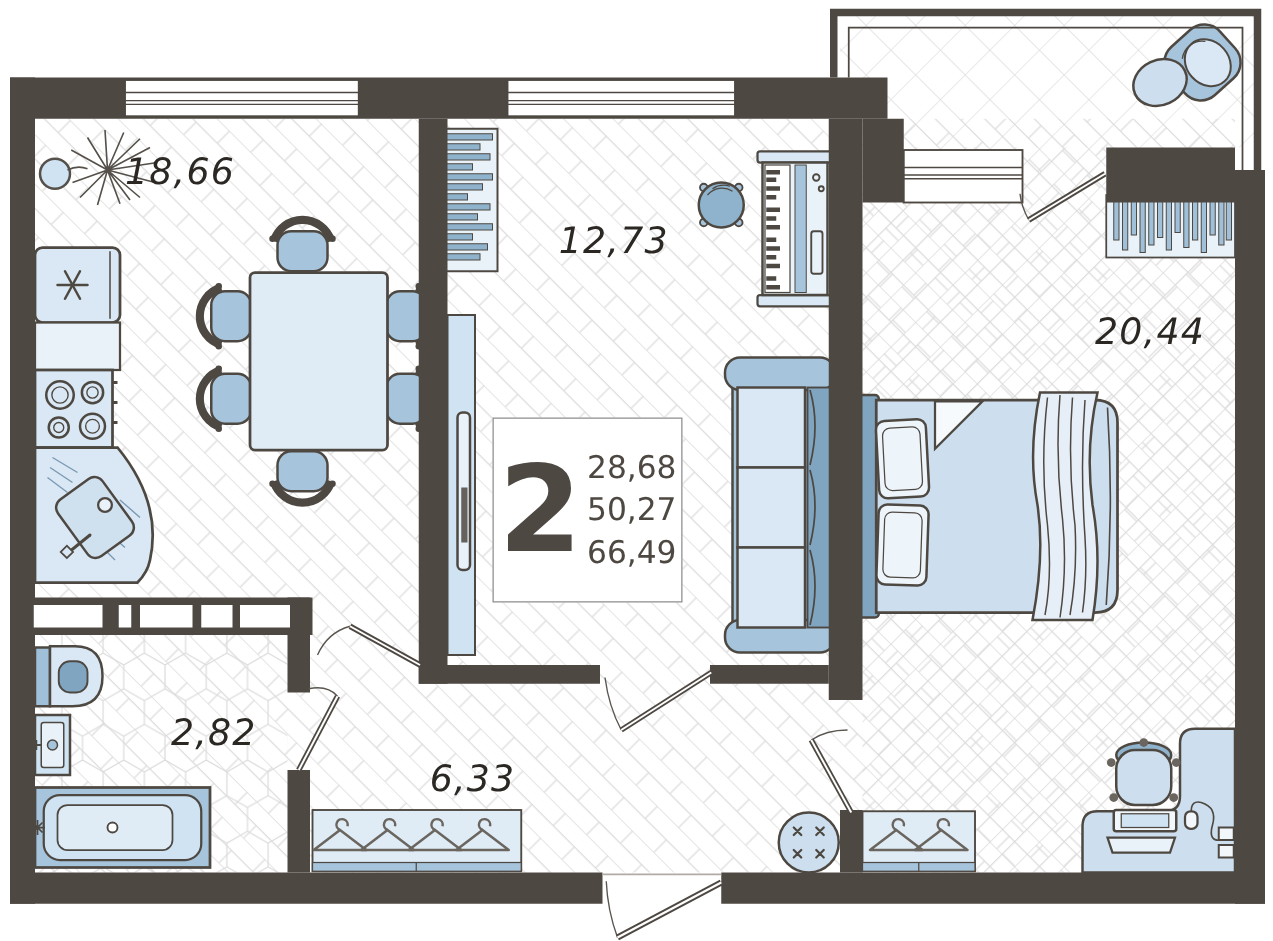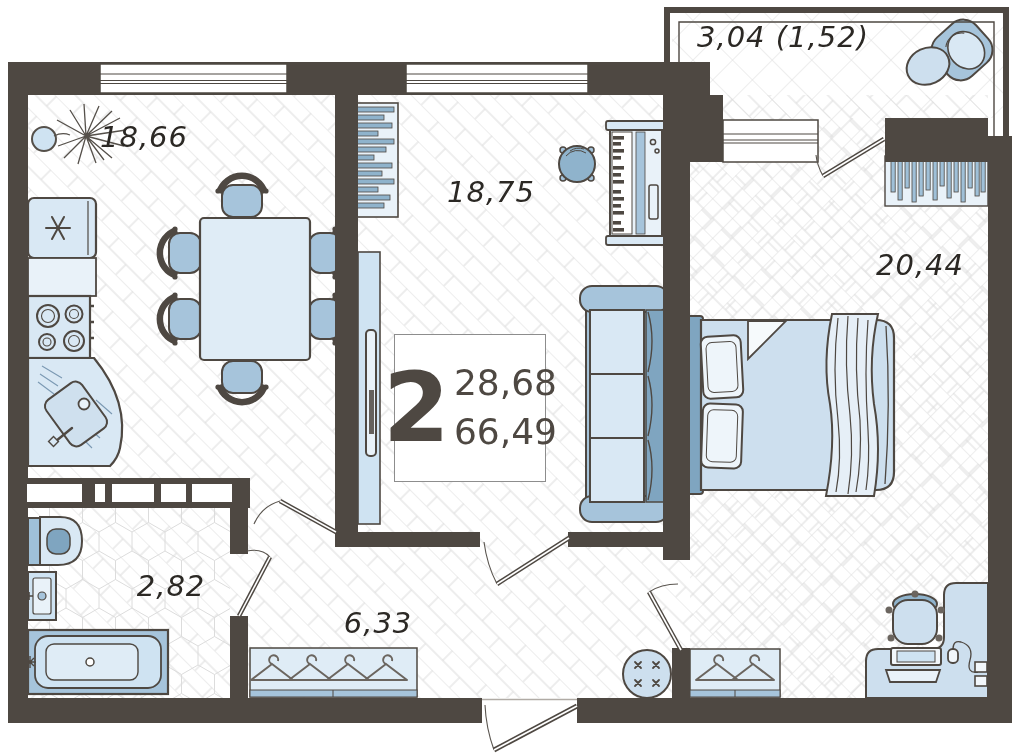--- a/index.html
+++ b/index.html
@@ -4,21 +4,21 @@
 <style>
   html,body{margin:0;padding:0;background:#ffffff;}
   .stage{position:relative;width:1018px;height:753px;background:#ffffff;overflow:hidden;
          font-family:"DejaVu Sans", sans-serif;}
   .plan-svg{position:absolute;left:0;top:0;}
   .room-label{position:absolute;transform:translate(-50%,-50%);font-style:italic;
               font-size:29px;color:#2b2824;letter-spacing:1px;white-space:nowrap;}
   .info-box{position:absolute;left:394px;top:334px;width:152px;height:148px;background:#ffffff;
             border:1.5px solid #8d8d8d;display:flex;align-items:center;justify-content:center;gap:7px;box-sizing:border-box;}
   .info-num{font-size:96px;font-weight:700;line-height:0.9;color:#4e4842;letter-spacing:-3px;}
-  .info-areas{display:flex;flex-direction:column;font-size:36px;color:#4e4842;line-height:1.35;}
+  .info-areas{display:flex;flex-direction:column;font-size:25px;color:#4e4842;line-height:1.35;}
 </style>
 </head>
 <body>
 
 <div class="stage">
 
 <svg class="plan-svg" width="1018" height="753" viewBox="0 0 1018 753">
   <defs>
     <pattern id="hb1" width="48" height="28" patternUnits="userSpaceOnUse" patternTransform="rotate(45)">
       <path d="M0,0 H48 M0,14 H48 M12,0 V14 M36,14 V28" stroke="#dcdcdc" stroke-width="1" fill="none"></path>
@@ -376,27 +376,27 @@
     <g>
       <line x1="482" y1="699.5" x2="577" y2="699.5" stroke="#b0aba5" stroke-width="1.5"></line>
       <path d="M494,750 Q486,728 485,705" fill="none" stroke="#5a554f" stroke-width="1.1"></path>
       <line x1="577" y1="706" x2="494" y2="750" stroke="#4e4842" stroke-width="5"></line>
       <line x1="577" y1="706" x2="494" y2="750" stroke="#ffffff" stroke-width="1.8"></line>
     </g>
   </g>
 </svg>
 
 <div class="room-label" style="left:144px;top:137px">18,66</div>
-<div class="room-label" style="left:491px;top:192px">18,75</div>
+<div class="room-label" style="left:491px;top:192px">12,73</div>
 <div class="room-label" style="left:920px;top:265px">20,44</div>
 <div class="room-label" style="left:171px;top:586px">2,82</div>
 <div class="room-label" style="left:378px;top:623px">6,33</div>
-<div class="room-label" style="left:783px;top:37px">3,04 (1,52)</div>
 
 <div class="info-box">
   <div class="info-num">2</div>
   <div class="info-areas">
     <div>28,68</div>
+    <div>50,27</div>
     <div>66,49</div>
   </div>
 </div>
 
 </div>
 
 </body></html>

